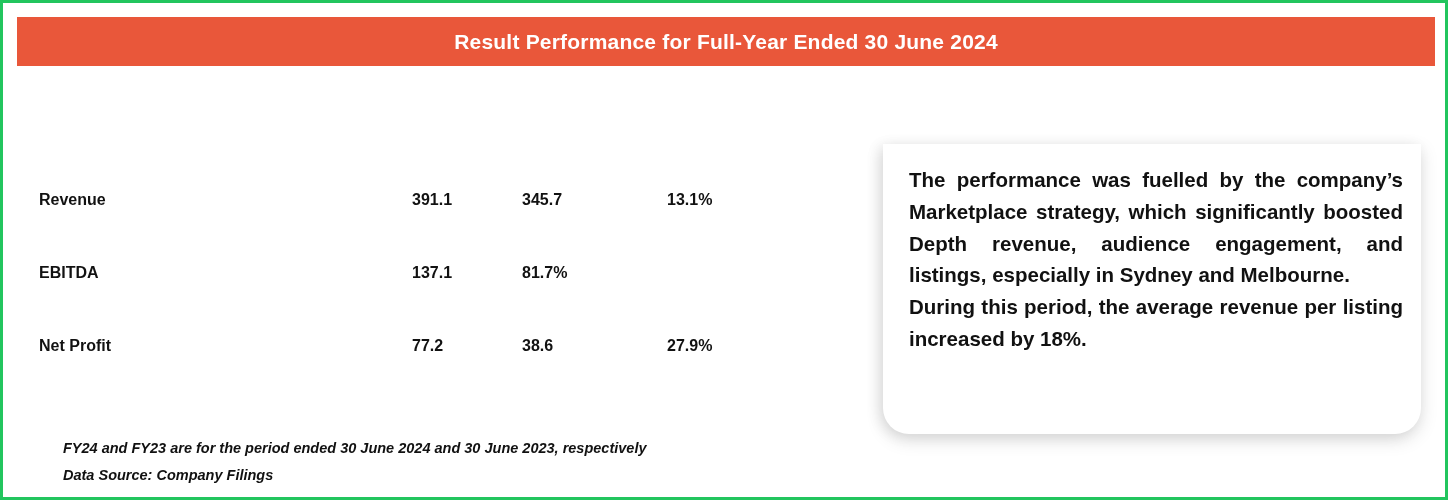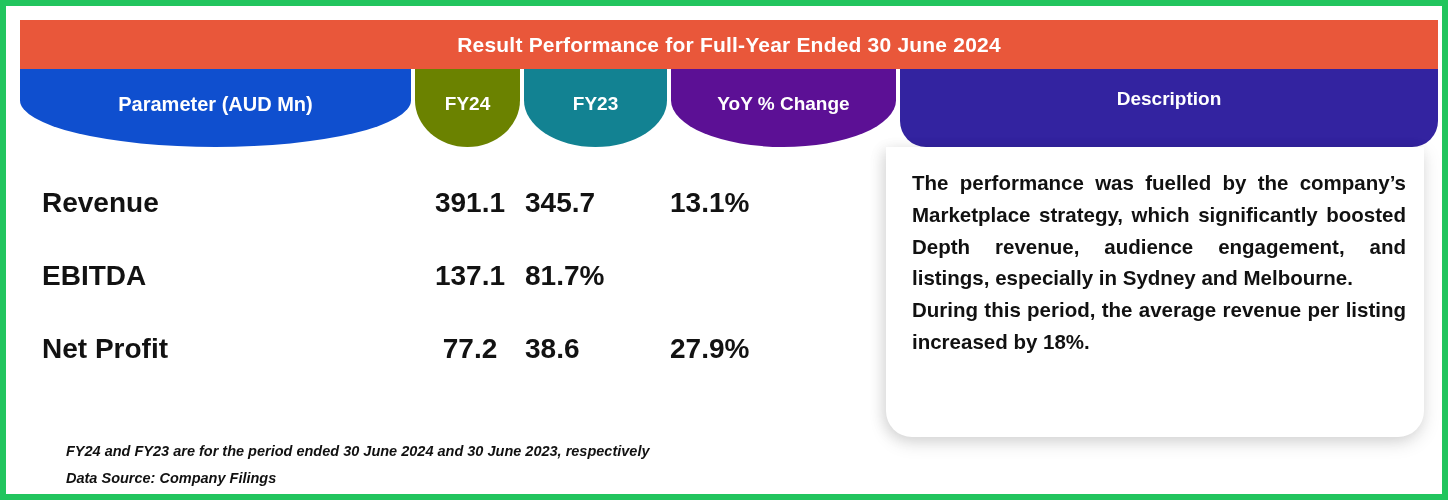--- a/index.html
+++ b/index.html
@@ -10,21 +10,21 @@
   }
   body {
     font-family: "Liberation Sans", sans-serif;
   }
 
   #frame {
     position: relative;
     width: 1448px;
     height: 500px;
     box-sizing: border-box;
-    border: 6px solid #22c55e;
+    border: 3px solid #22c55e;
     background: #ffffff;
     overflow: hidden;
   }
 
   
   #canvas {
     position: absolute;
     left: 0; top: 0; right: 0; bottom: 0;
     padding: 13px 10px 8px 10px;
     box-sizing: border-box;
@@ -89,25 +89,25 @@
     width: 840px;
   }
   .mrow {
     display: flex;
     align-items: center;
     height: 73px;
   }
   .mcell {
     font-weight: bold;
     color: #121212;
-    font-size: 28px;
+    font-size: 16px;
     box-sizing: border-box;
   }
   .mcell.label { width: 395px; text-align: left; padding-left: 22px; }
-  .mcell.v1    { width: 110px; text-align: center; }
+  .mcell.v1    { width: 110px; text-align: left; }
   .mcell.v2    { width: 145px; text-align: left; }
   .mcell.v3    { width: 190px; text-align: left; }
 
   
   .desc-card {
     position: absolute;
     left: 880px;
     top: 141px;
     width: 538px;
     height: 290px;
@@ -145,27 +145,20 @@
   }
 </style>
 </head>
 <body>
 
 <div id="frame">
   <div id="canvas"></div>
 
   <div class="title-bar">Result Performance for Full-Year Ended 30 June 2024</div>
 
-  <div class="header-row">
-    <div class="hcell param">Parameter (AUD Mn)</div>
-    <div class="hcell fy24">FY24</div>
-    <div class="hcell fy23">FY23</div>
-    <div class="hcell yoy">YoY % Change</div>
-    <div class="hcell desc">Description</div>
-  </div>
 
   <div class="metrics">
 
     <div class="mrow">
       <div class="mcell label">Revenue</div>
       <div class="mcell v1">391.1</div>
       <div class="mcell v2">345.7</div>
       <div class="mcell v3">13.1%</div>
     </div>
 

